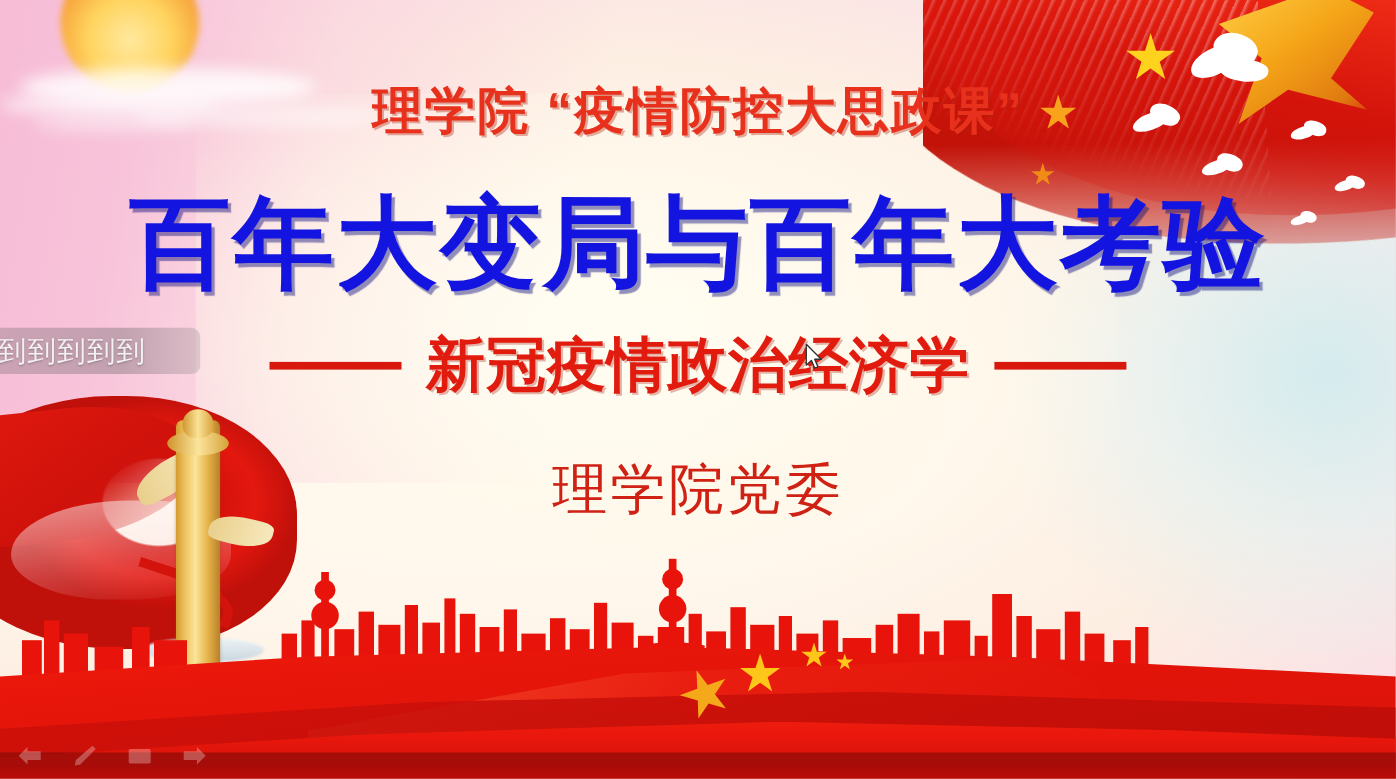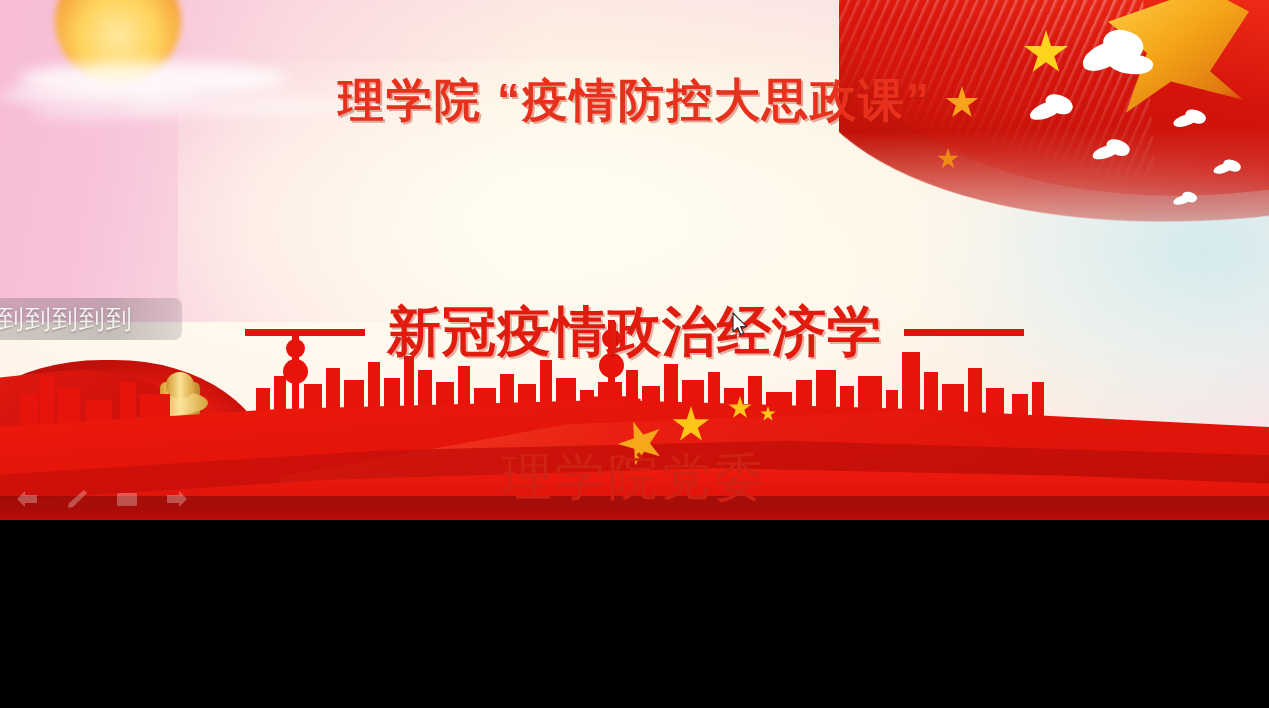--- a/index.html
+++ b/index.html
@@ -1,20 +1,20 @@
 <!DOCTYPE html>
 <html lang="zh"><head>
 <meta charset="utf-8">
 <title>Slide</title>
 <style>
   html,body{margin:0;padding:0;background:#000;}
   *{box-sizing:border-box;}
   #stage{
     position:relative;
-    width:1269px;height:520px;
+    width:1269px;height:708px;
     overflow:hidden;
     font-family:"Liberation Sans","DejaVu Sans",sans-serif;
     background:#fff5e8;
   }
 
   
   .bg-base{
     position:absolute;inset:0;
     background:
       radial-gradient(120% 95% at 34% 52%, #fffaf0 0%, #fff7ec 28%, #fdeee2 48%, #fae2e6 65%, #f6cdda 82%, #f4bed2 100%);
@@ -216,21 +216,21 @@
     display:flex;align-items:center;justify-content:center;gap:22px;
     white-space:nowrap;
   }
   .dash{display:inline-block;height:7px;width:120px;background:#d8180c;}
   .dash-text{
     font-size:54px;font-weight:bold;letter-spacing:1px;
     color:#e21b0f;
     text-shadow:2px 2px 0 rgba(160,20,8,.3);
   }
   .line-org{
-    position:absolute;top:444px;left:0;width:100%;
+    position:absolute;top:412px;left:0;width:100%;
     text-align:center;
     font-family:"Liberation Serif","DejaVu Serif",serif;
     font-size:50px;color:#cf2215;letter-spacing:3px;
   }
   .line-date{
     position:absolute;top:506px;left:0;width:100%;
     text-align:center;
     font-family:"Liberation Serif","DejaVu Serif",serif;
     font-size:50px;color:#cf2215;letter-spacing:1px;
   }
@@ -387,20 +387,21 @@
   <div class="bottom-stars">
     <div class="bs bs1"></div>
     <div class="bs bs2"></div>
     <div class="bs bs3"></div>
     <div class="bs bs4"></div>
   </div>
   <div class="wave-dark"></div>
 
   <div class="textblock">
     <div class="line-sub">理学院 “疫情防控大思政课”</div>
+    <div class="line-title">百年大变局与百年大考验</div>
     <div class="line-dash">
       <span class="dash"></span>
       <span class="dash-text">新冠疫情政治经济学</span>
       <span class="dash"></span>
     </div>
     <div class="line-org">理学院党委</div>
   </div>
 
   <div class="chat-overlay">
     <span>到到到到到</span>

